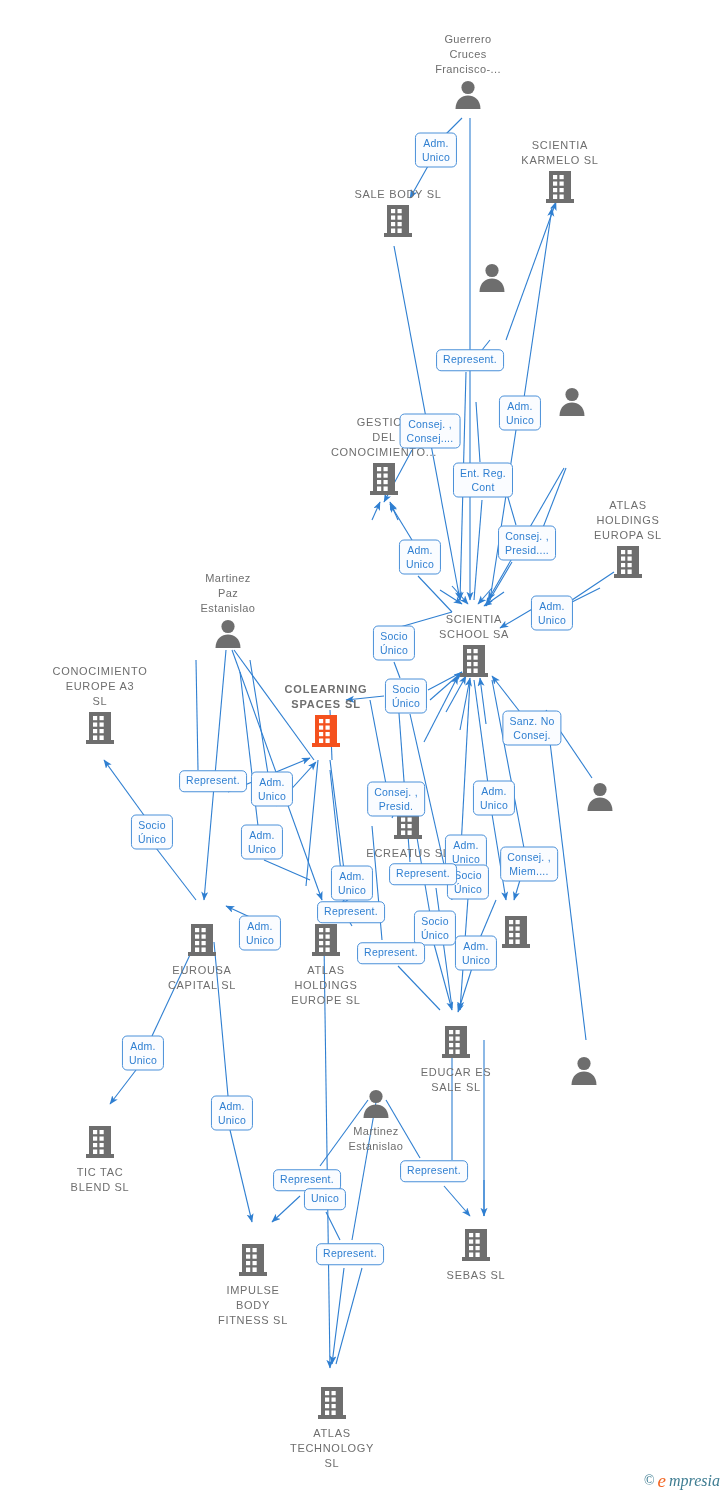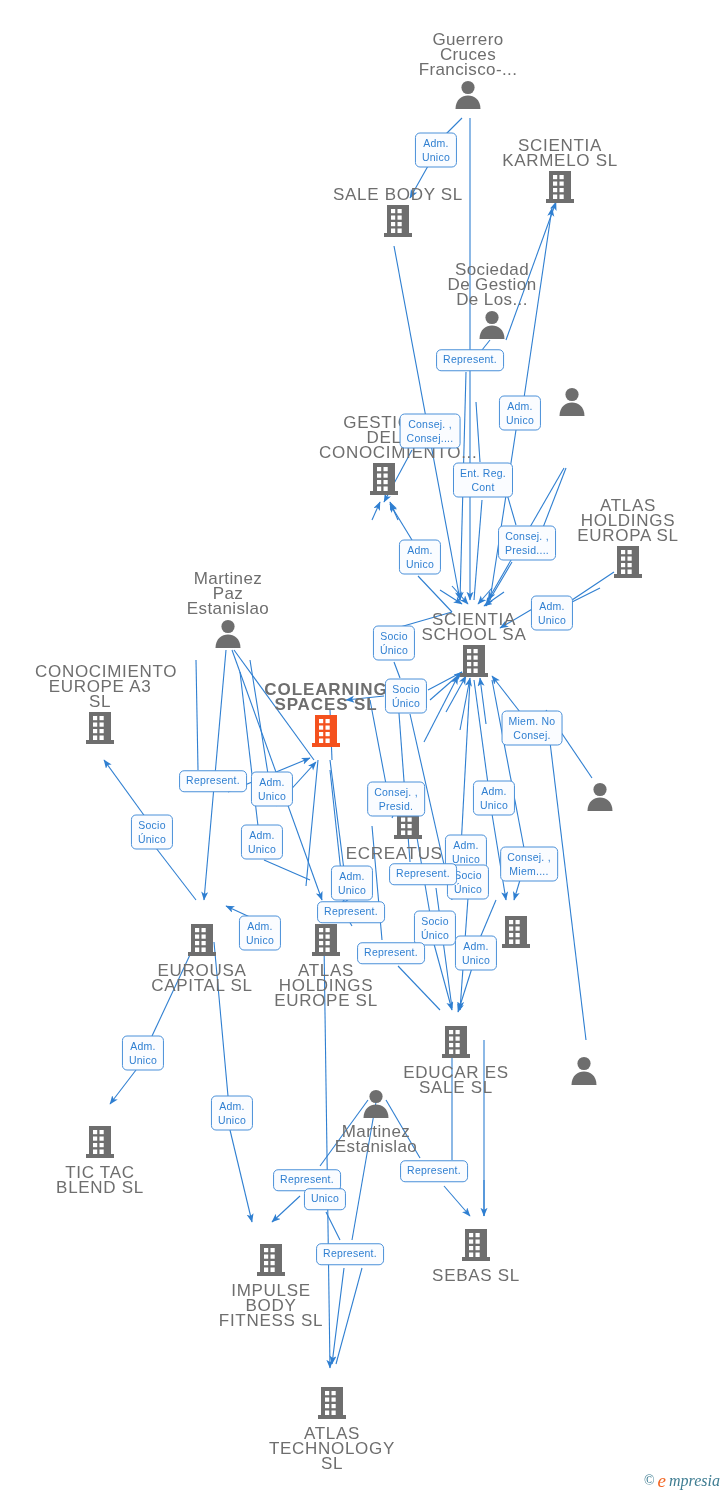--- a/index.html
+++ b/index.html
@@ -7,21 +7,21 @@
     width:728px;height:1500px;position:relative;overflow:hidden;
     font-family:"Liberation Sans","DejaVu Sans",sans-serif;
   }
   #canvas{position:absolute;inset:0;width:728px;height:1500px;}
   svg#edges{position:absolute;left:0;top:0;width:728px;height:1500px;pointer-events:none;}
 
   
   .node{position:absolute;transform:translate(-50%,0);text-align:center;width:130px;}
   .node .icon{display:block;margin:0 auto;}
   .node .nlabel{
-    display:block;font-size:17px;line-height:15px;color:#6e6e6e;
+    display:block;font-size:11px;line-height:15px;color:#6e6e6e;
     letter-spacing:.4px;white-space:pre-line;font-weight:400;
   }
   .node.company .nlabel{letter-spacing:.7px;}
   .node.highlight .nlabel{color:#6e6e6e;font-weight:700;letter-spacing:.9px;}
   .node.label-top .nlabel{margin-bottom:2px;}
   .node.label-bottom .nlabel{margin-top:2px;}
 
   
   .chip{
     position:absolute;transform:translate(-50%,-50%);
@@ -225,23 +225,20 @@
               <rect x="8" y="11.5" width="4.2" height="4.2"></rect>
               <rect x="14.5" y="11.5" width="4.2" height="4.2"></rect>
               <rect x="8" y="18" width="4.2" height="4.2"></rect>
               <rect x="14.5" y="18" width="4.2" height="4.2"></rect>
               <rect x="8" y="24.5" width="4.2" height="4.5"></rect>
               <rect x="14.5" y="24.5" width="4.2" height="4.5"></rect>
             </g>
           </svg></span>
       </div>
       <div class="node person label-top" style="left: 492px; top: 262px;">
-        <span class="nlabel">Sociedad
-De Gestion
-De Los...</span>
         <span class="icon"><svg width="30" height="30" viewBox="0 0 30 30" aria-hidden="true">
             <circle cx="15" cy="8.5" r="6.6" fill="#6e6e6e"></circle>
             <path d="M2.5 30 C2.5 20.5 9 16.5 15 16.5 C21 16.5 27.5 20.5 27.5 30 Z" fill="#6e6e6e"></path>
           </svg></span>
       </div>
       <div class="node person label-top" style="left: 572px; top: 386px;">
         <span class="icon"><svg width="30" height="30" viewBox="0 0 30 30" aria-hidden="true">
             <circle cx="15" cy="8.5" r="6.6" fill="#6e6e6e"></circle>
             <path d="M2.5 30 C2.5 20.5 9 16.5 15 16.5 C21 16.5 27.5 20.5 27.5 30 Z" fill="#6e6e6e"></path>
           </svg></span>
@@ -496,21 +493,21 @@
               <rect x="8" y="11.5" width="4.2" height="4.2"></rect>
               <rect x="14.5" y="11.5" width="4.2" height="4.2"></rect>
               <rect x="8" y="18" width="4.2" height="4.2"></rect>
               <rect x="14.5" y="18" width="4.2" height="4.2"></rect>
               <rect x="8" y="24.5" width="4.2" height="4.5"></rect>
               <rect x="14.5" y="24.5" width="4.2" height="4.5"></rect>
             </g>
           </svg></span>
         <span class="nlabel">SEBAS  SL</span>
       </div>
-      <div class="node company label-bottom" style="left: 271px; top: 1243px;">
+      <div class="node company label-bottom" style="left: 253px; top: 1243px;">
         <span class="icon"><svg width="30" height="34" viewBox="0 0 30 34" aria-hidden="true">
             <rect x="4" y="1" width="22" height="28" fill="#6e6e6e"></rect>
             <rect x="1" y="29" width="28" height="4" fill="#6e6e6e"></rect>
             <g fill="#ffffff">
               <rect x="8" y="5" width="4.2" height="4.2"></rect>
               <rect x="14.5" y="5" width="4.2" height="4.2"></rect>
               <rect x="21" y="5" width="0" height="0"></rect>
               <rect x="8" y="11.5" width="4.2" height="4.2"></rect>
               <rect x="14.5" y="11.5" width="4.2" height="4.2"></rect>
               <rect x="8" y="18" width="4.2" height="4.2"></rect>
@@ -557,21 +554,21 @@
       <div class="chip" style="left: 527px; top: 543px;">Consej. ,
 Presid....</div>
       <div class="chip" style="left: 420px; top: 557px;">Adm.
 Unico</div>
       <div class="chip" style="left: 552px; top: 613px;">Adm.
 Unico</div>
       <div class="chip" style="left: 394px; top: 643px;">Socio
 Único</div>
       <div class="chip" style="left: 406px; top: 696px;">Socio
 Único</div>
-      <div class="chip" style="left: 532px; top: 728px;">Miem.  No
+      <div class="chip" style="left: 532px; top: 728px;">Sanz.  No
 Consej.</div>
       <div class="chip" style="left: 213px; top: 781px;">Represent.</div>
       <div class="chip" style="left: 272px; top: 789px;">Adm.
 Unico</div>
       <div class="chip" style="left: 396px; top: 799px;">Consej. ,
 Presid.</div>
       <div class="chip" style="left: 494px; top: 798px;">Adm.
 Unico</div>
       <div class="chip" style="left: 262px; top: 842px;">Adm.
 Unico</div>

